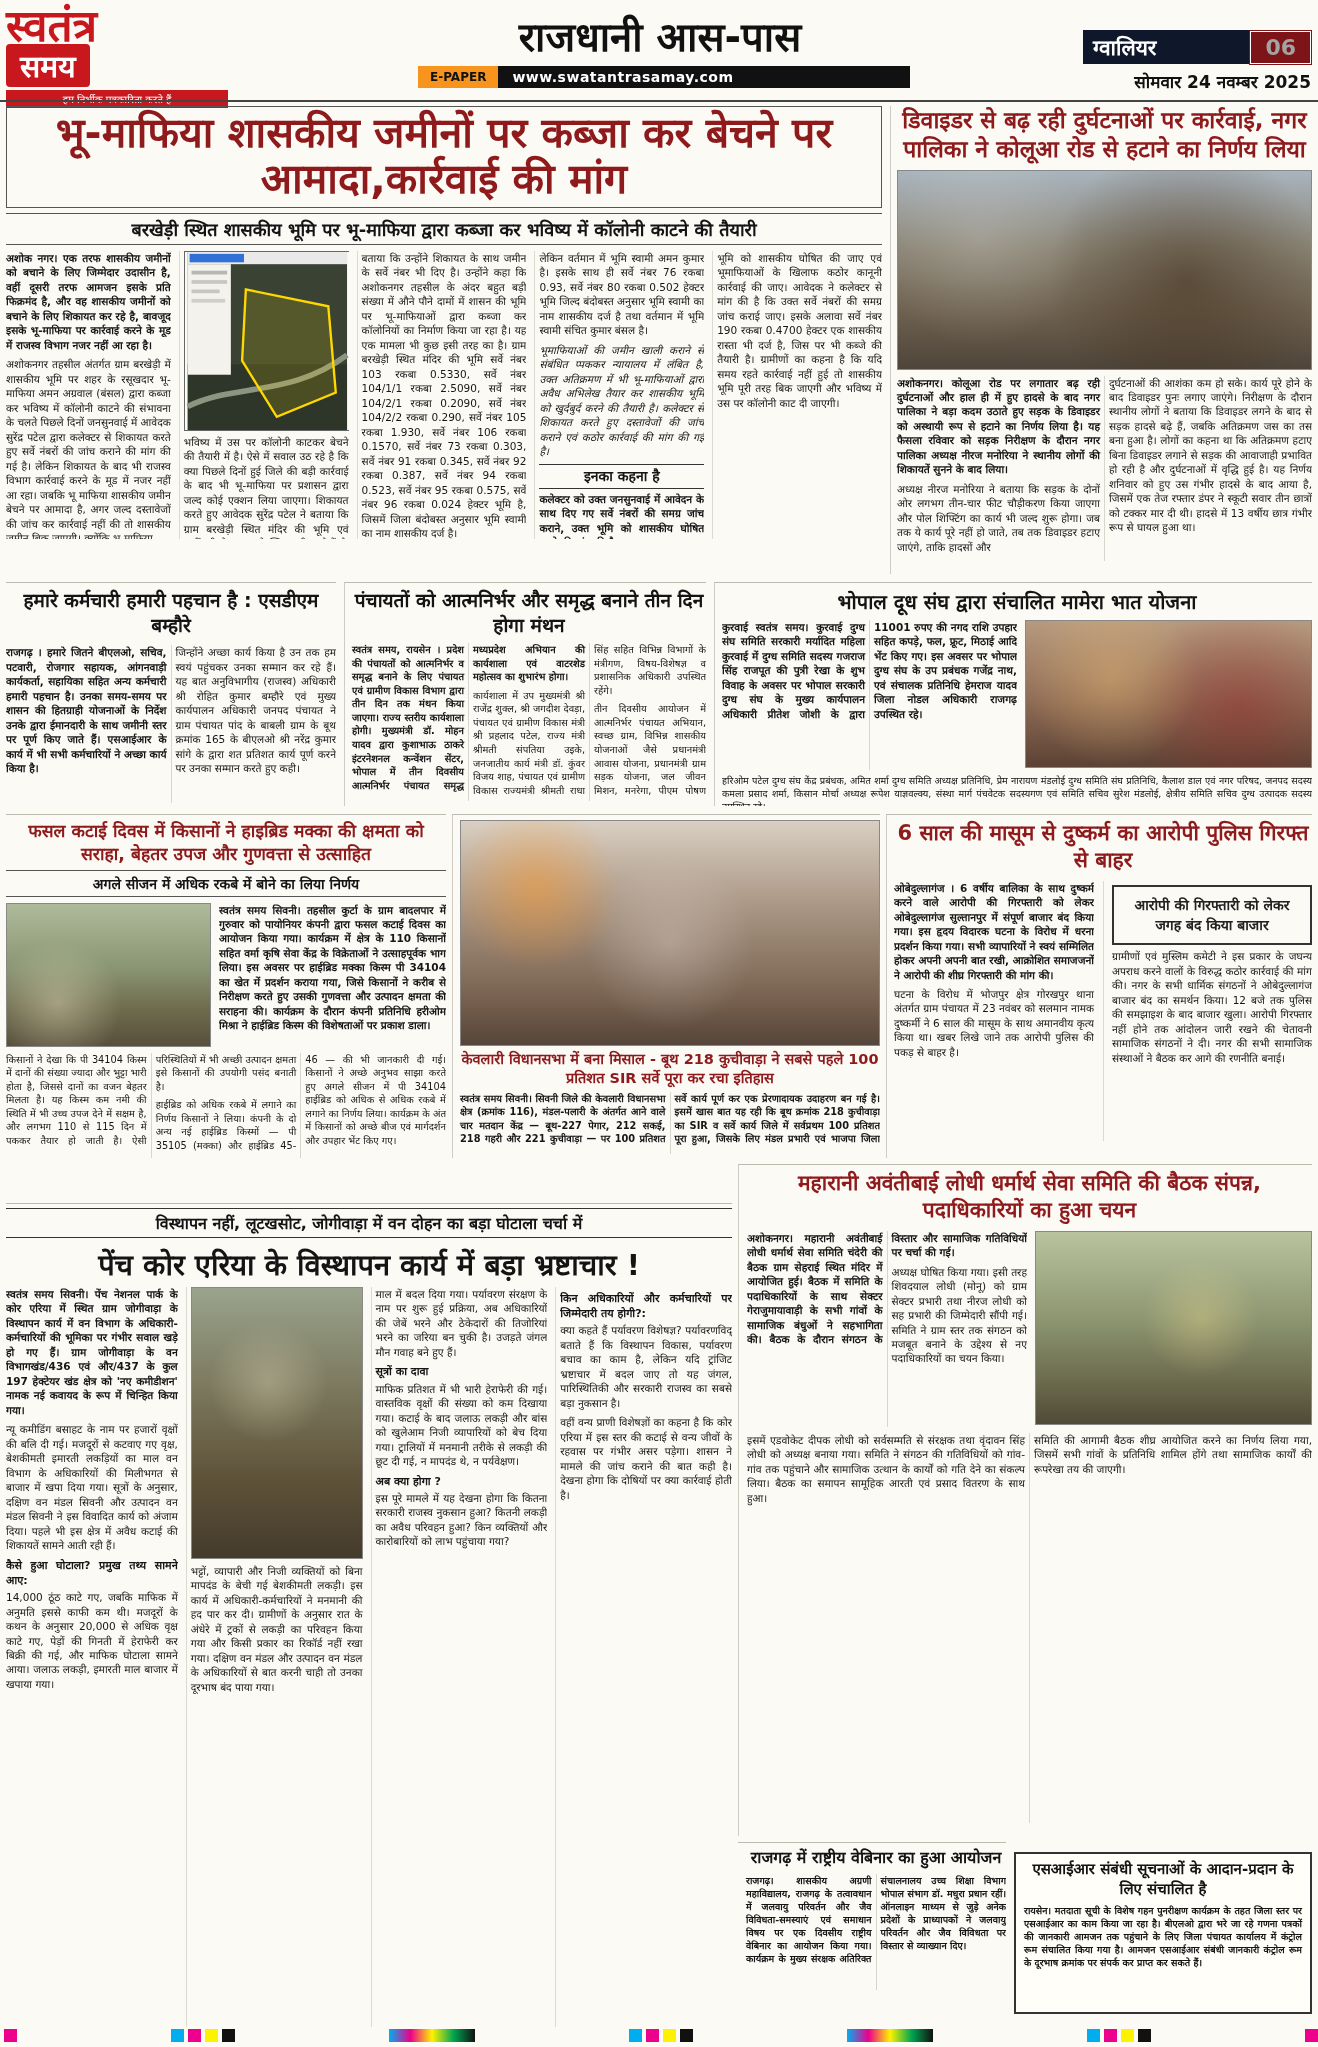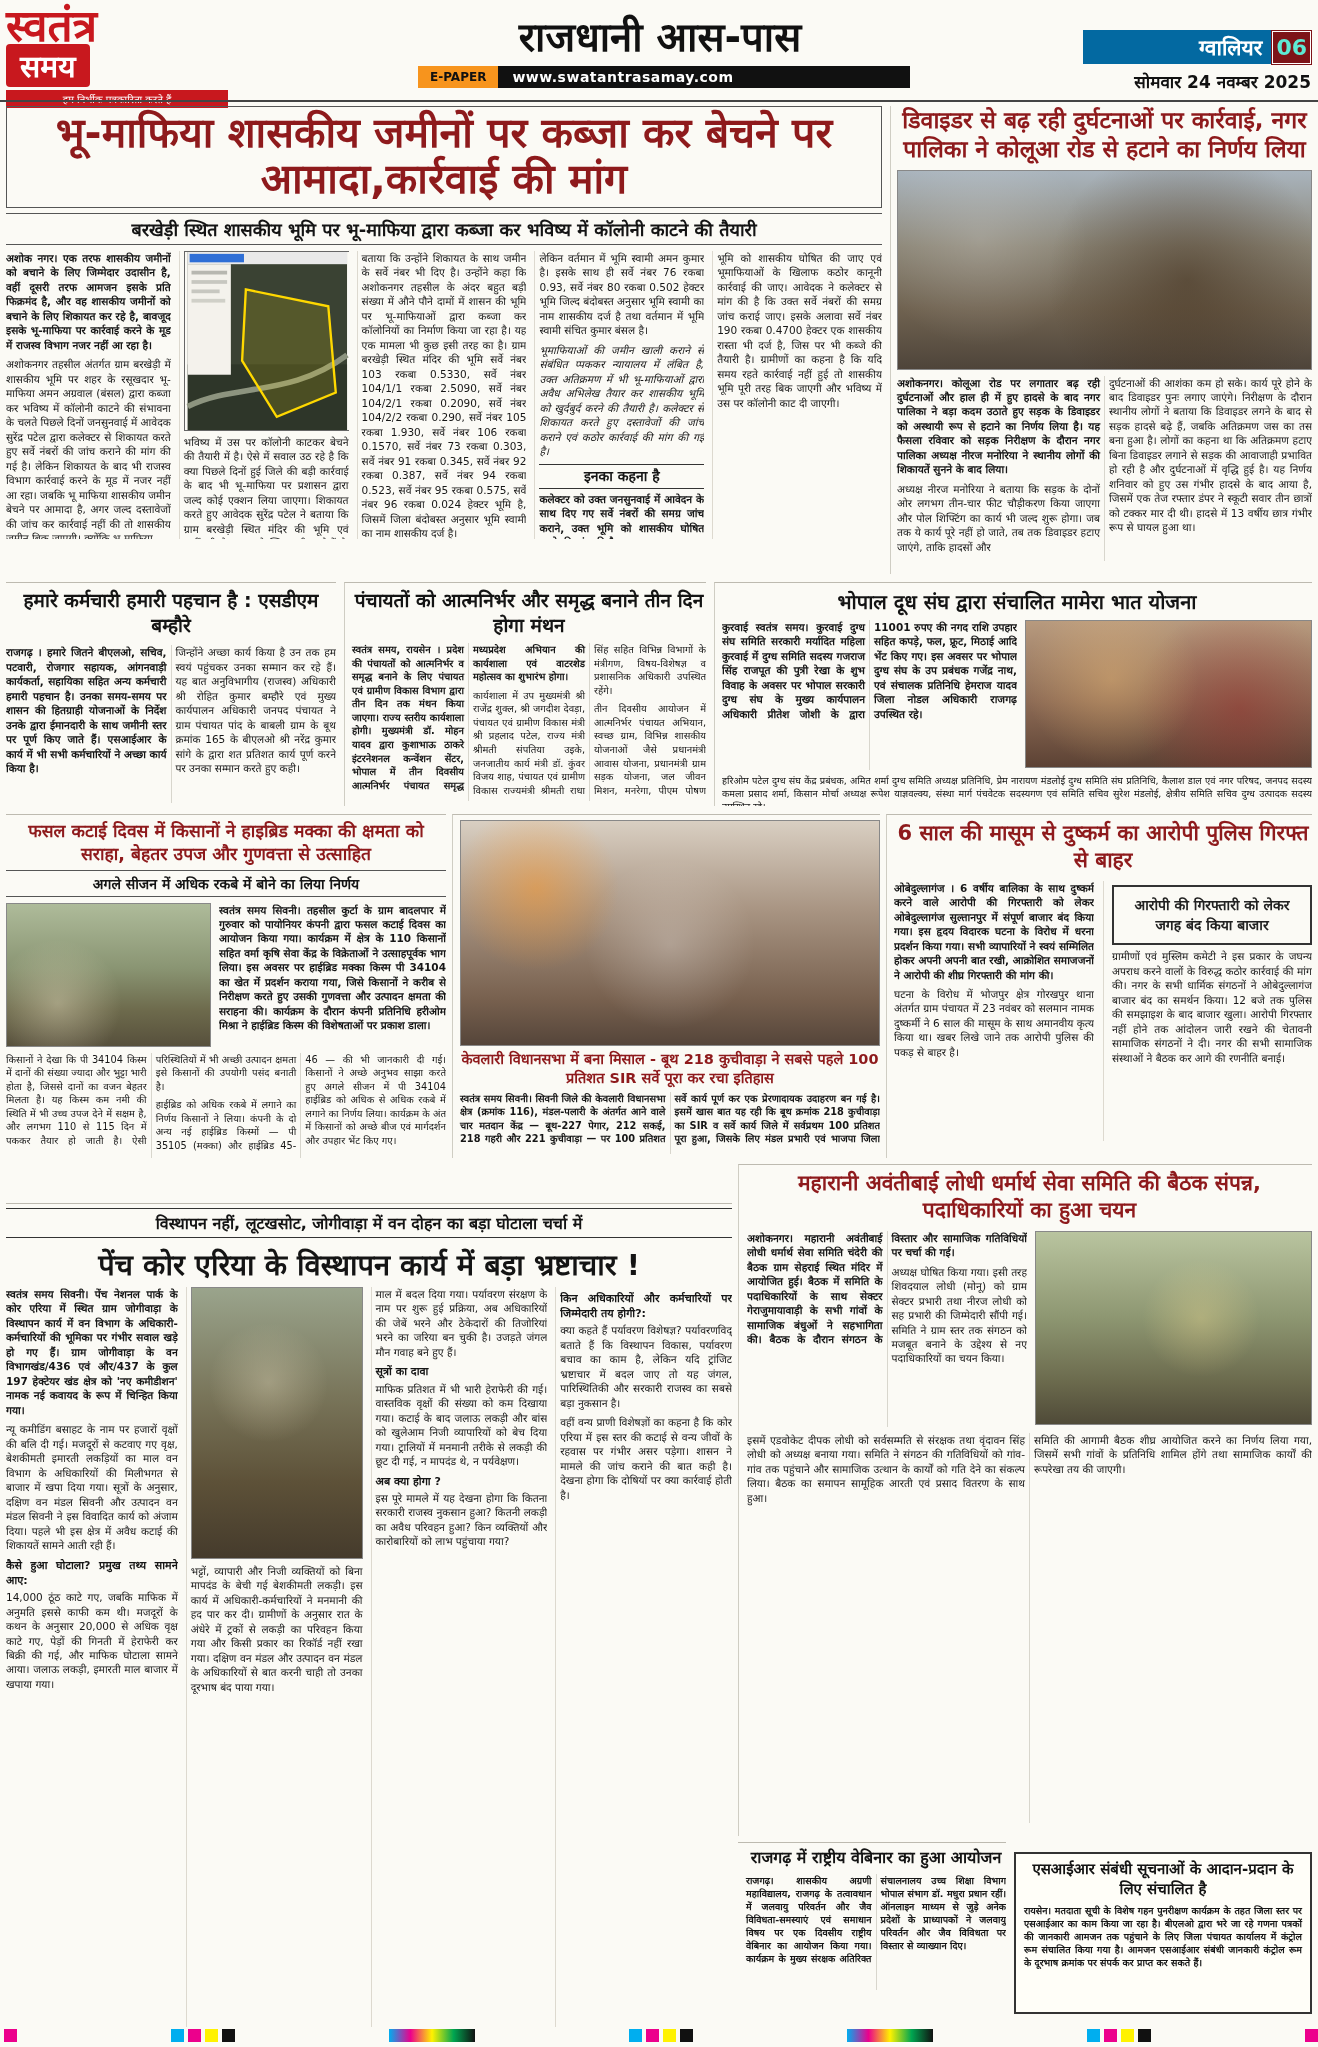--- a/index.html
+++ b/index.html
@@ -26,24 +26,24 @@
   .logo-block{position:absolute;left:6px;top:4px;width:236px;height:94px;}
   .logo-top{font-size:44px;font-weight:bold;color:#c8181e;line-height:1.0;display:block;}
   .logo-bottom{display:inline-block;background:#c8181e;color:#fff;font-size:30px;
                font-weight:bold;padding:1px 14px;border-radius:4px;margin-top:-4px;}
   .logo-tagline{display:block;background:#c8181e;color:#fff;font-size:10px;
                 padding:2px 6px;margin-top:3px;width:210px;text-align:center;}
   .section-title{position:absolute;left:390px;top:8px;width:540px;text-align:center;
                  font-size:40px;font-weight:bold;color:#111;}
   .city-strip{position:absolute;left:1035px;top:30px;width:276px;height:34px;
               display:flex;align-items:center;}
-  .city-band{flex:1;background:#0369a1;color:#fff;font-size:21px;font-weight:bold;
-             text-align:right;padding:3px 10px;margin-left:48px;}
-  .page-num{background:#7d1418;color:#5eead4;font-size:22px;font-weight:bold;
-            padding:3px 3px;border:1px solid #fff;outline:1px solid #7d1418;}
+  .city-band{flex:1;background:#0f172a;color:#fff;font-size:21px;font-weight:bold;
+             padding:3px 10px;margin-left:48px;}
+  .page-num{background:#7d1418;color:#a3a3a3;font-size:22px;font-weight:bold;
+            padding:3px 14px;border:1px solid #fff;outline:1px solid #7d1418;}
   .epaper-bar{position:absolute;left:418px;top:66px;width:492px;height:22px;
               background:#111;display:flex;align-items:center;}
   .epaper-label{background:#f7941d;color:#111;font-weight:bold;font-size:12px;
                 padding:3px 12px;height:100%;display:flex;align-items:center;box-sizing:border-box;}
   .website{color:#fff;font-size:14px;font-weight:bold;padding-left:14px;letter-spacing:.5px;}
   .date{position:absolute;left:1030px;top:70px;width:281px;text-align:right;
         font-size:17px;font-weight:bold;color:#111;}
   .header-rule{position:absolute;left:0;top:100px;width:1318px;height:2px;background:#444;}
   
   .main-head{border:1px solid #555;padding:4px 8px;text-align:center;

